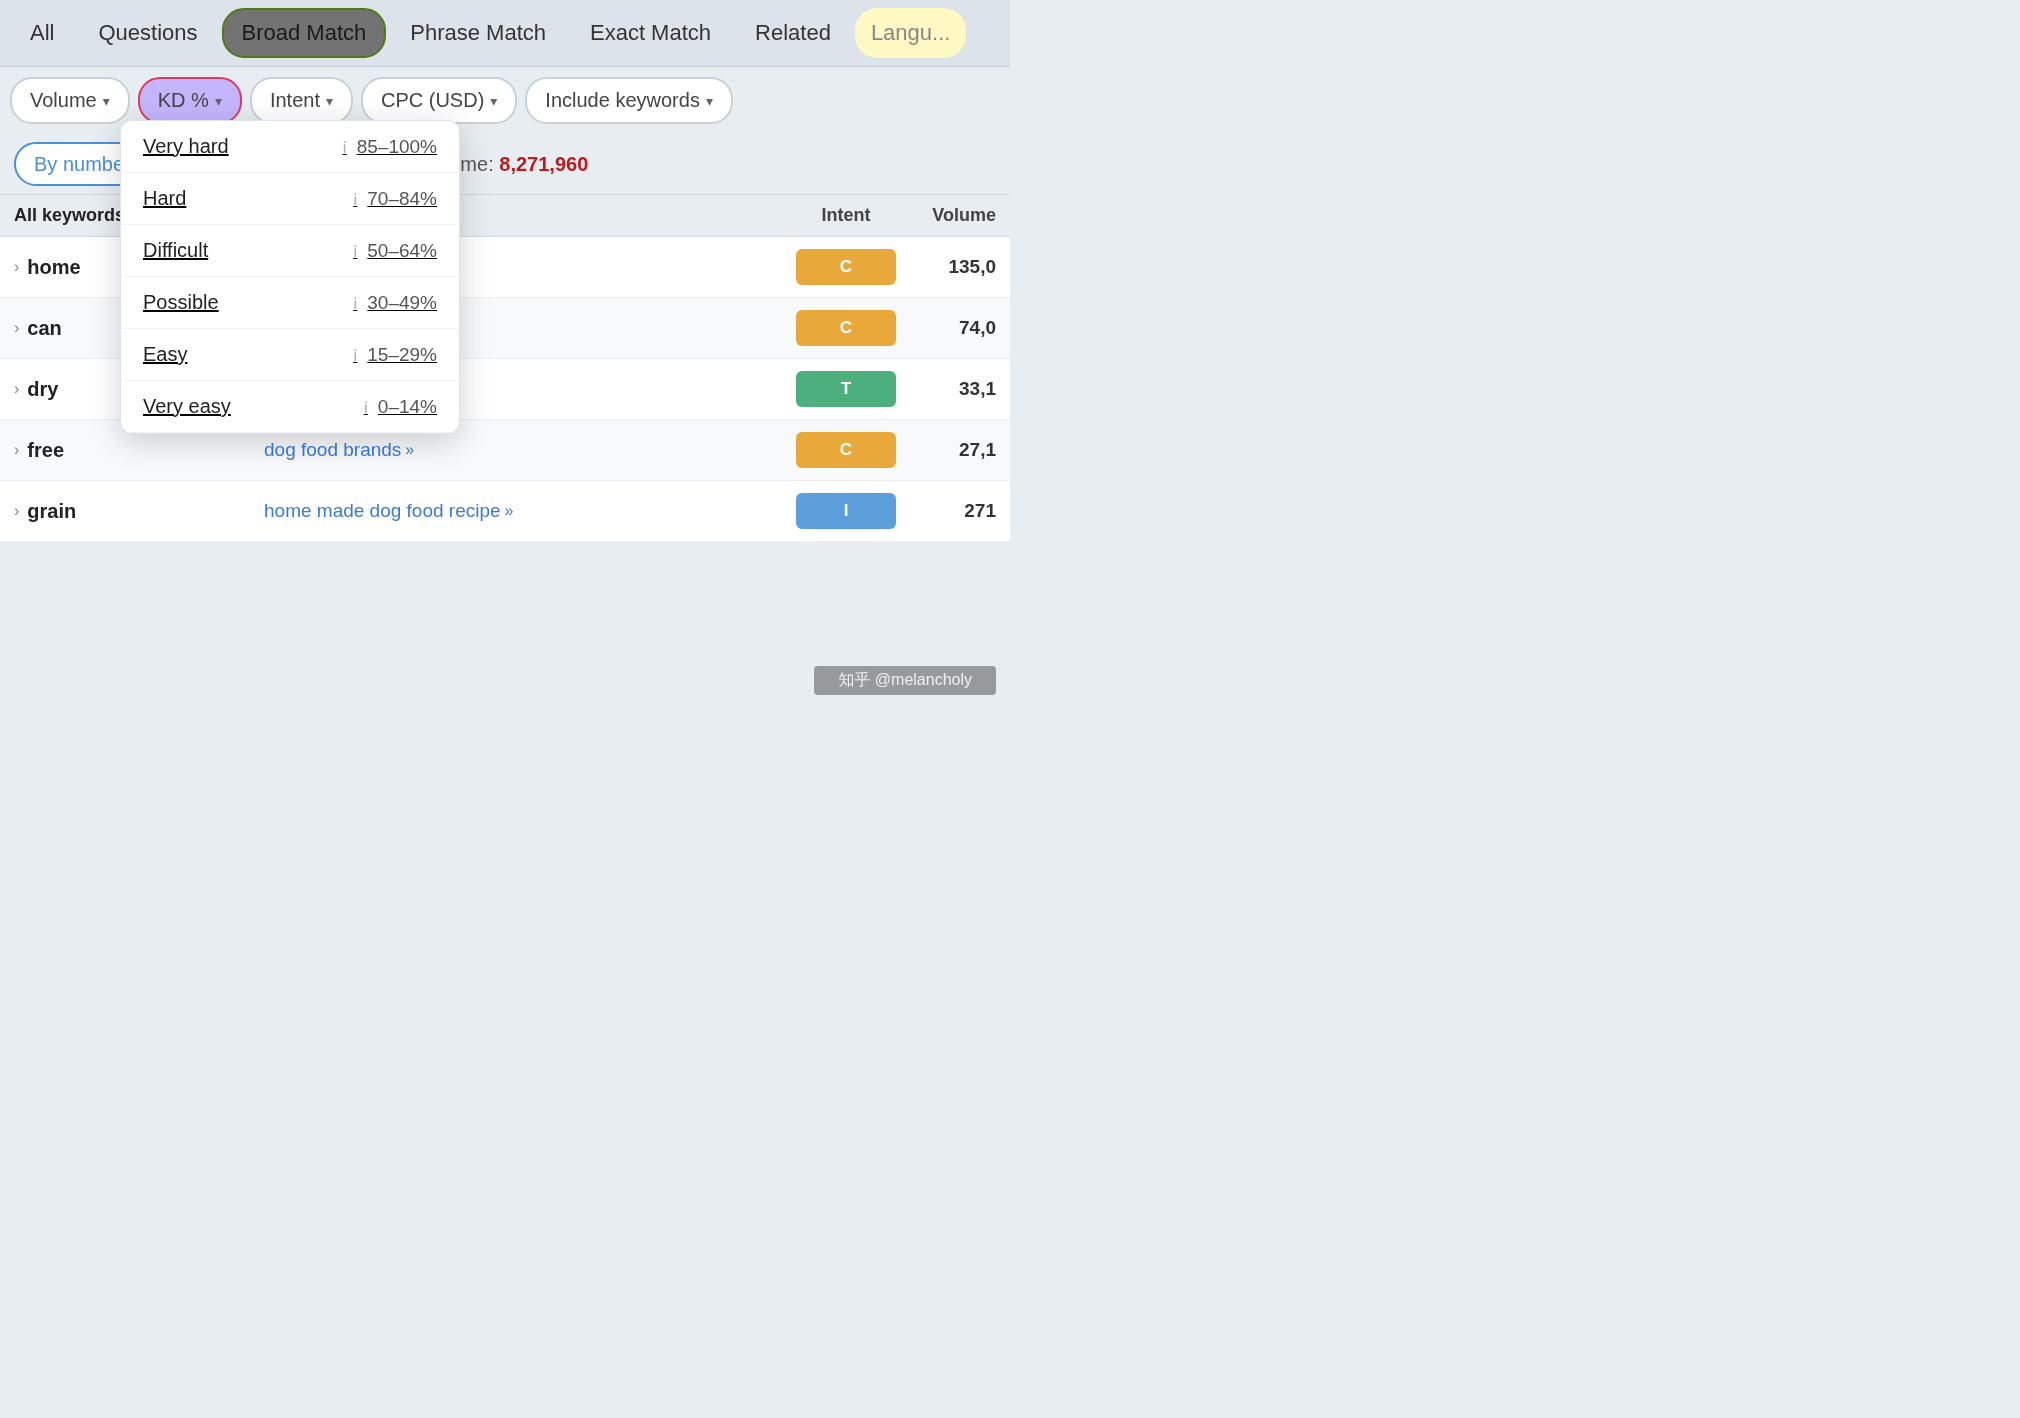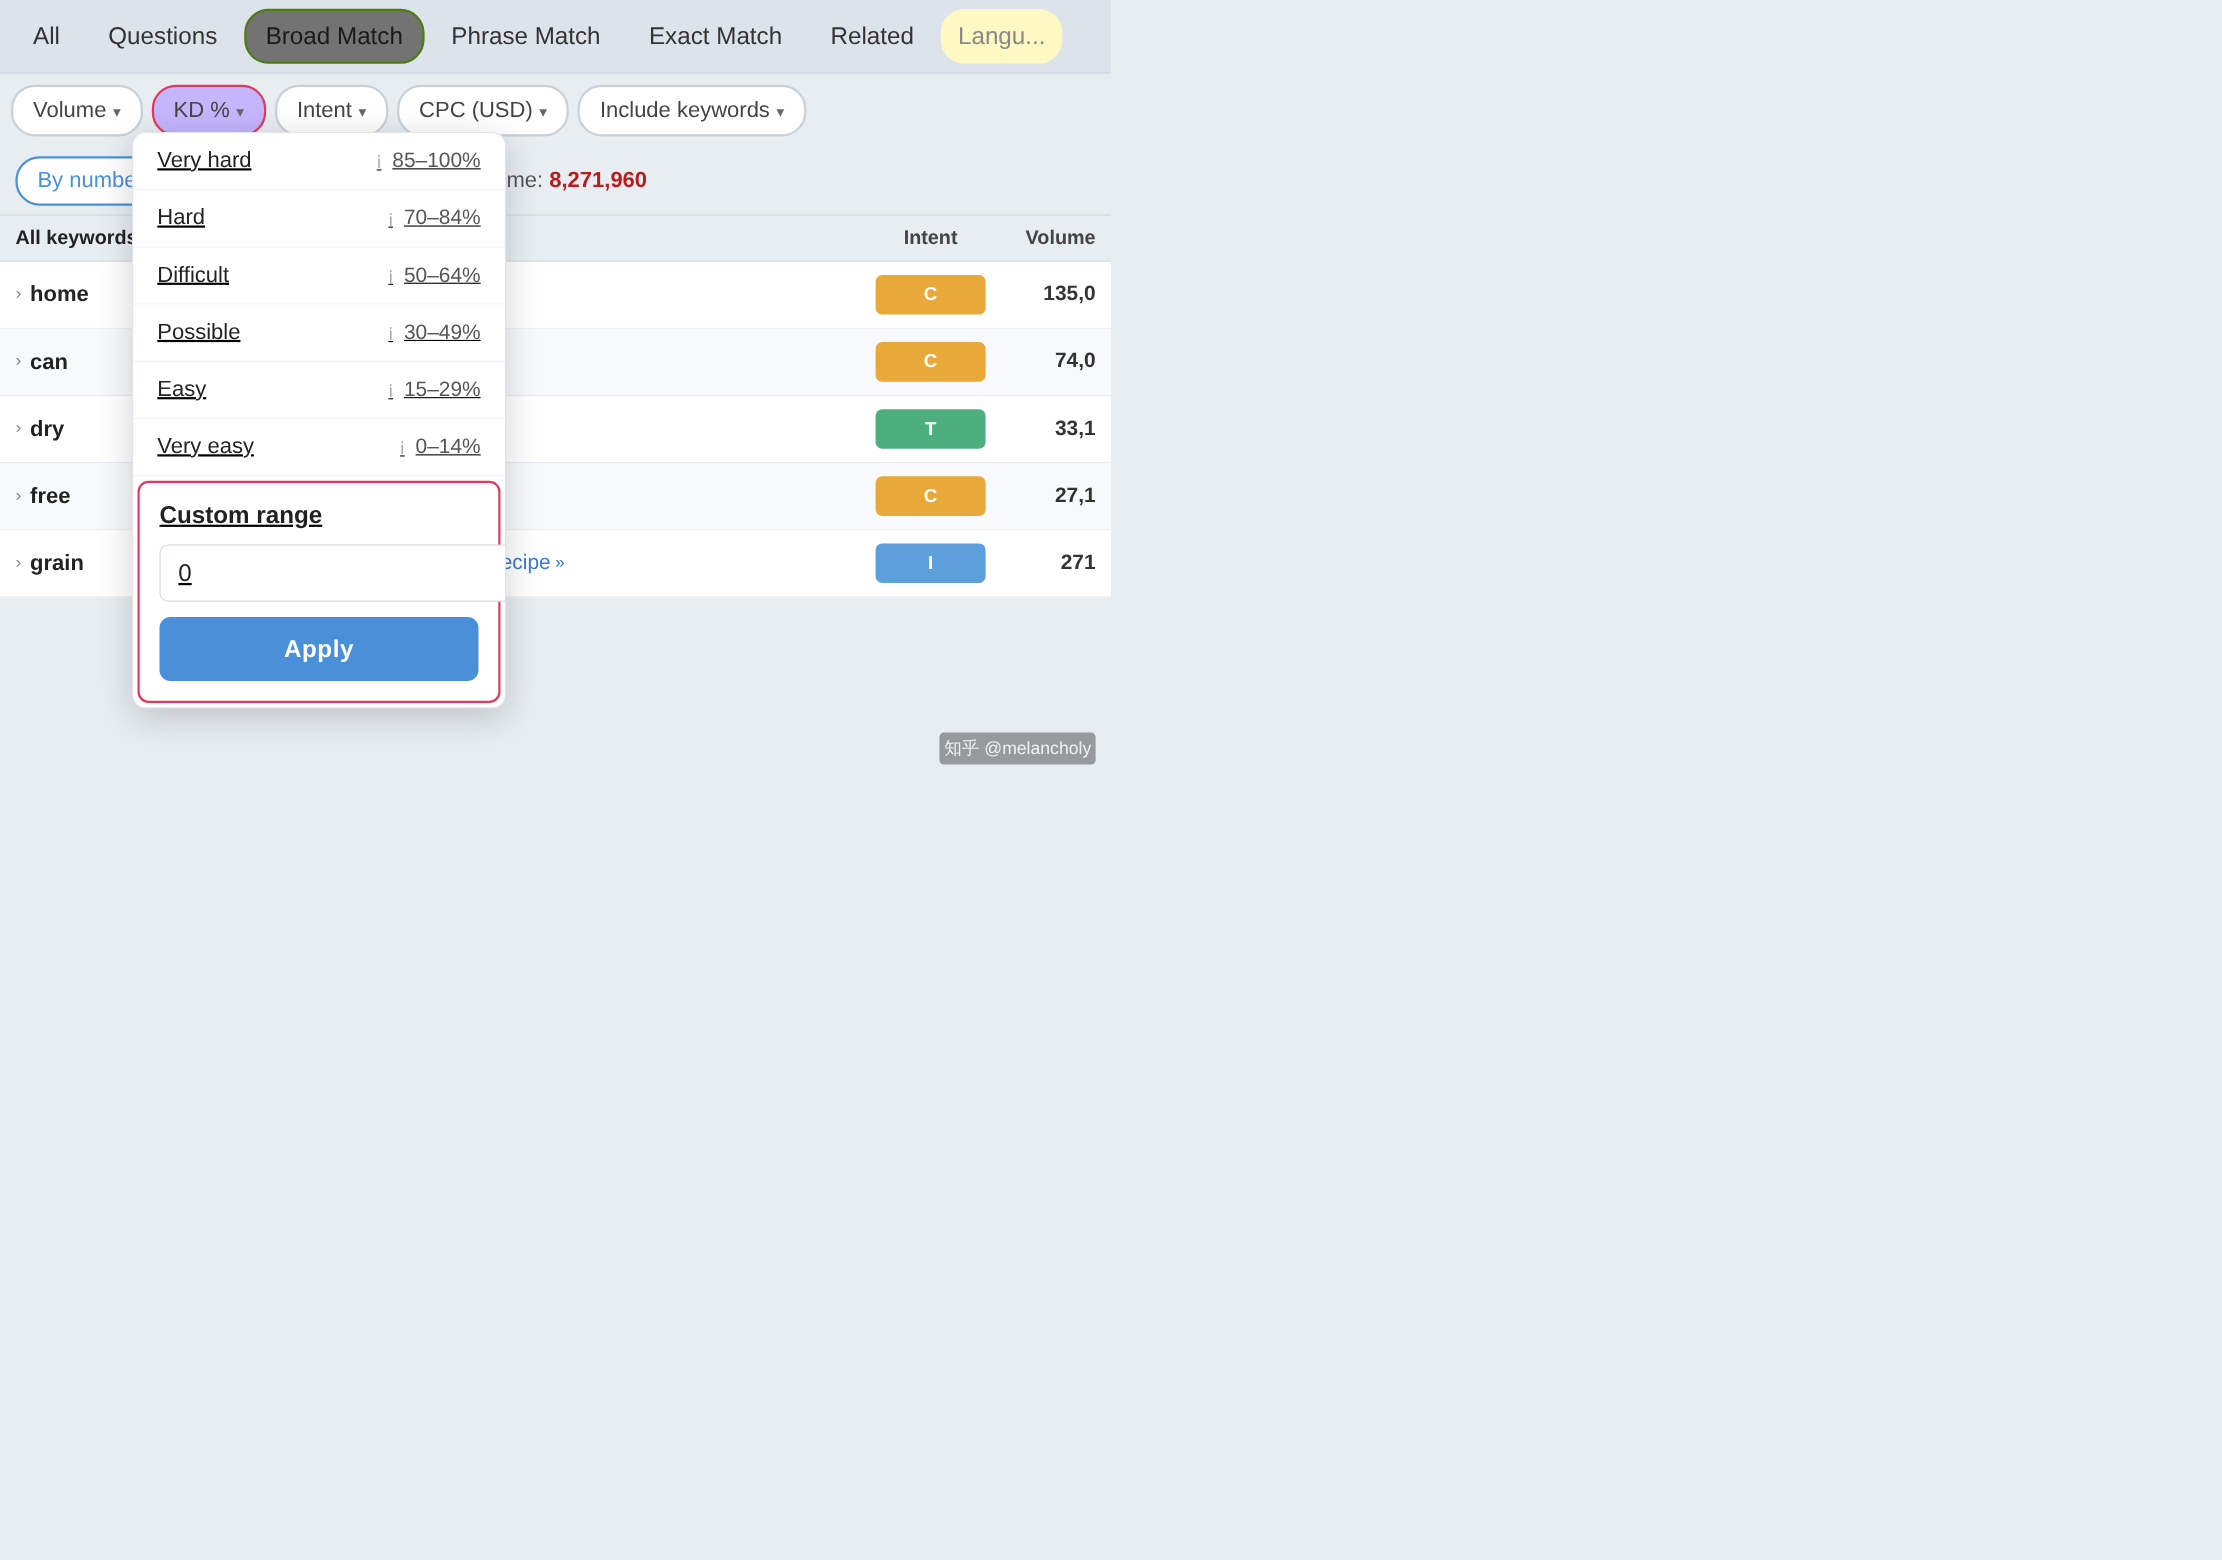--- a/index.html
+++ b/index.html
@@ -329,21 +329,21 @@
     }
 
     
     .watermark {
       position: absolute;
       bottom: 14px;
       right: 14px;
       font-size: 16px;
       color: rgba(255,255,255,0.85);
       background: rgba(0,0,0,0.35);
-      padding: 4px 4px;
+      padding: 4px 24px;
       border-radius: 4px;
       pointer-events: none;
     }
   </style>
 </head>
 <body>
 
 <div class="tab-bar">
   <div class="tab">All</div>
   <div class="tab">Questions</div>
@@ -500,23 +500,15 @@
       <span class="difficulty-label">Easy</span>
       <span class="info-icon">ℹ</span>
       <span class="range-label">15–29%</span>
     </div>
       <div class="dropdown-item">
       <span class="difficulty-label">Very easy</span>
       <span class="info-icon">ℹ</span>
       <span class="range-label">0–14%</span>
     </div>
     </div>
-  <div class="custom-range-section">
-    <div class="custom-range-title">Custom range</div>
-    <div class="custom-range-inputs">
-      <input class="custom-range-input" type="text" id="range-from" value="0" style="">
-
-    </div>
-    <button class="apply-btn" id="apply-btn">Apply</button>
-  </div>
 </div>
 
 <div class="watermark">知乎 @melancholy</div>
 
 </body></html>

